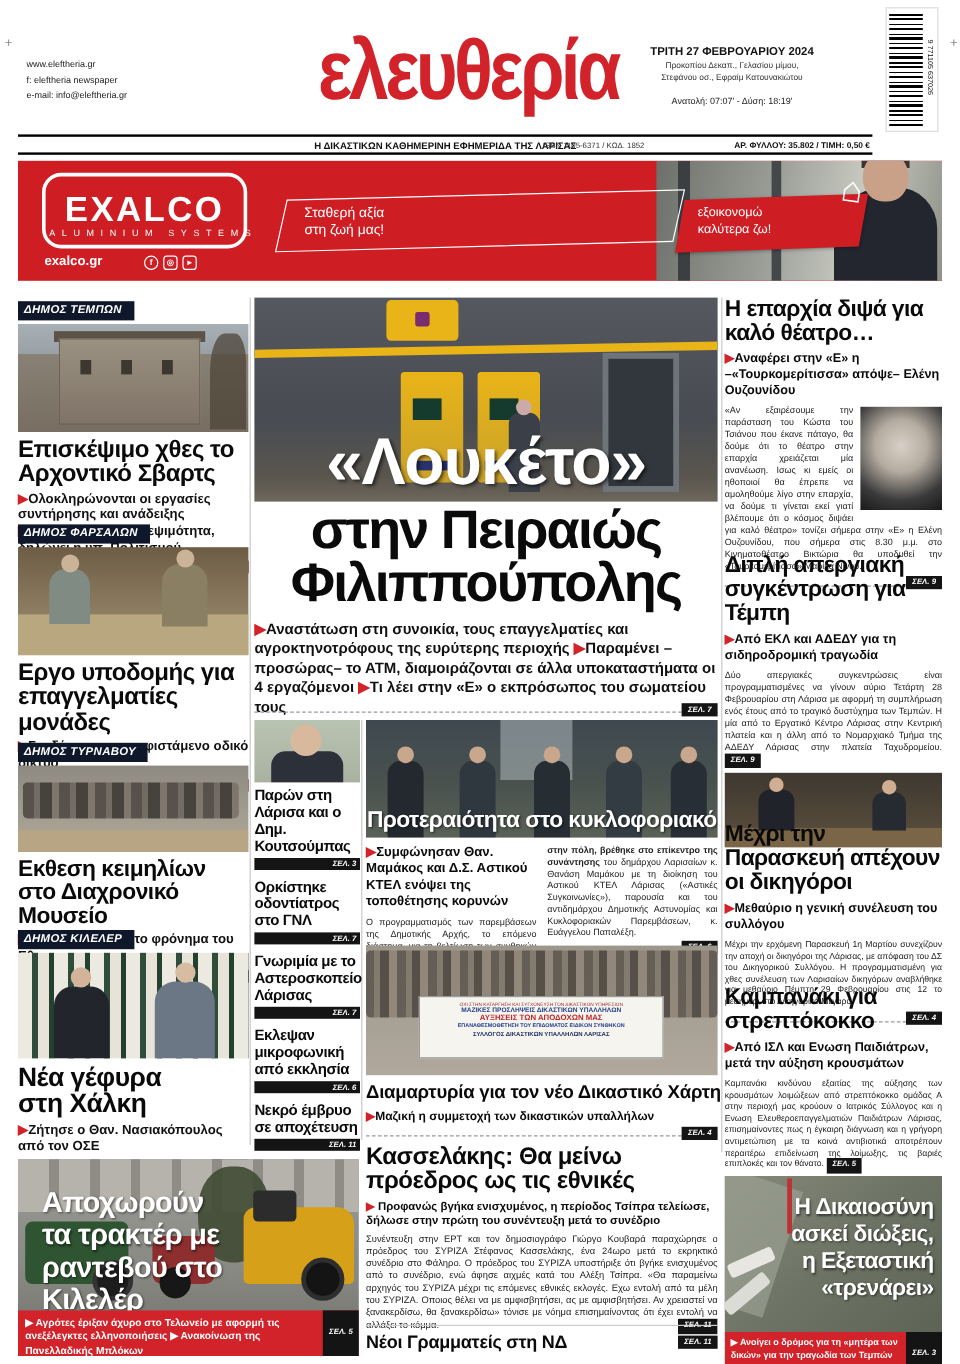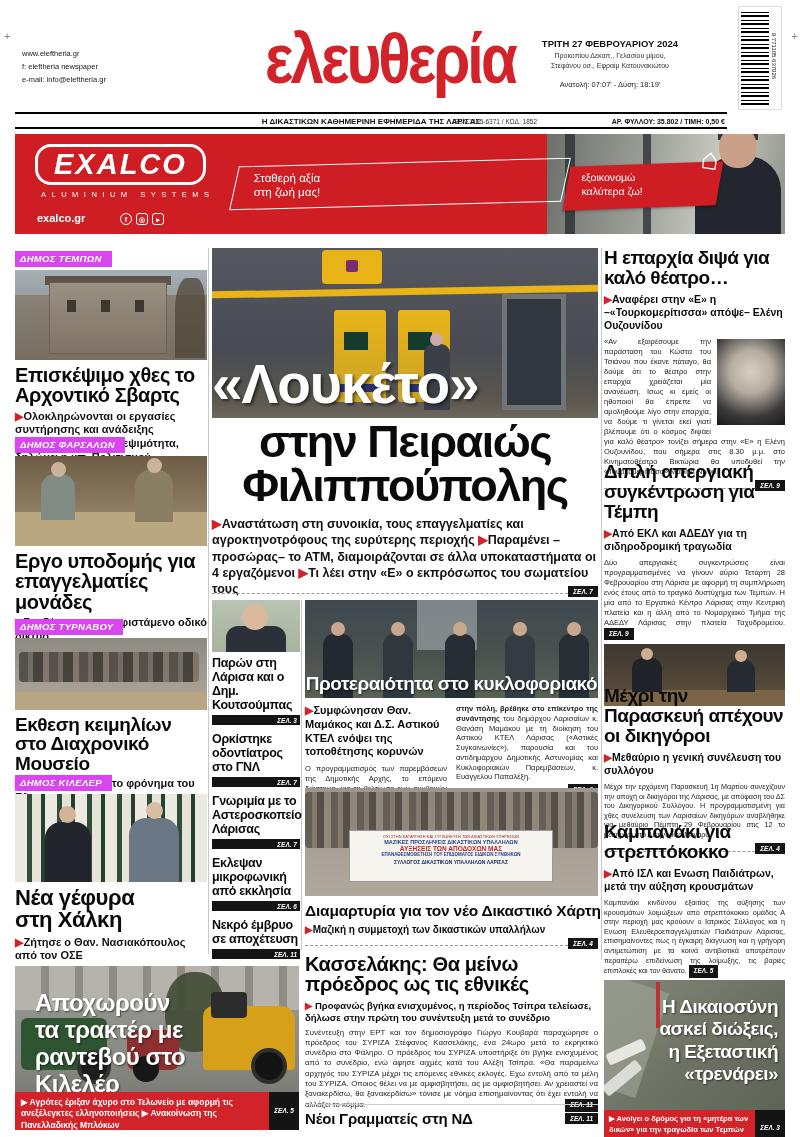--- a/index.html
+++ b/index.html
@@ -25,36 +25,36 @@
   .ruleband .issue { position:absolute; right:2px; top:3.5px; font-size:7px; font-weight:bold; color:#111; white-space:nowrap; }
 
   
   .ad { position:absolute; left:15px; top:134px; width:770px; height:100px; background:#cf1d24; overflow:hidden; }
   .ad-photo { position:absolute; right:0; top:0; width:238px; height:100%; background:linear-gradient(100deg,#6d6f6a 0%,#9b9e97 40%,#c9cbc2 70%,#8f9288 100%); }
   .ad-photo .frame { position:absolute; left:18px; top:0; width:10px; height:100%; background:#3c3f41; }
   .ad-photo .frame2 { position:absolute; left:96px; top:0; width:8px; height:100%; background:#45484a; }
   .ad-man { position:absolute; right:4px; bottom:0; width:86px; height:78px; background:#23262e; border-radius:42px 34px 0 0; }
   .ad-man .head { position:absolute; left:50%; top:-30px; transform:translateX(-50%); width:38px; height:42px; background:#c8a188; border-radius:50% 50% 45% 45%; }
   .ad-man .hair { position:absolute; left:50%; top:-36px; transform:translateX(-50%); width:40px; height:20px; background:#3c3431; border-radius:50% 50% 0 0; }
-  .ad-logo { position:absolute; left:20px; top:10px; border:3px solid #fff; border-radius:16px; padding:1px 16px;font-style:italic; }
+  .ad-logo { position:absolute; left:20px; top:10px; border:3px solid #fff; border-radius:16px; padding:12px 16px; }
   .ad-logo span { font-size:29px; font-weight:bold; color:#fff; letter-spacing:2px; }
   .ad-sub { position:absolute; left:26px; top:56px; color:#fff; font-size:7.5px; letter-spacing:5.5px; }
   .ad-site { position:absolute; left:22px; bottom:10px; color:#fff; font-size:11px; font-weight:bold; }
   .ad-social { position:absolute; left:105px; bottom:9px; display:flex; gap:4px; }
   .ad-social .s { width:12px; height:12px; border:1px solid #fff; border-radius:50%; color:#fff; font-size:7px; font-weight:bold; text-align:center; line-height:11px; }
   .ad-social .sq { border-radius:3px; }
   .ad-slog1 { position:absolute; left:220px; top:28px; width:330px; height:44px; border:1.5px solid #fff; transform:skew(-14deg) rotate(-1.5deg); }
   .ad-slog1 span { display:block; transform:skew(14deg) rotate(1.5deg); color:#fff; font-size:11.5px; padding:8px 0 0 18px; white-space:pre-line; line-height:1.25; }
   .ad-slog2 { position:absolute; left:552px; top:30px; width:152px; height:44px; background:#cf1d24; transform:skew(-12deg) rotate(-2deg); box-shadow:0 1px 3px rgba(0,0,0,.35); }
   .ad-slog2 span { display:block; transform:skew(12deg) rotate(2deg); color:#fff; font-size:10.5px; padding:7px 0 0 14px; white-space:pre-line; line-height:1.3; }
   .ad-house { position:absolute; right:66px; top:8px; color:#fff; font-size:30px; transform:rotate(8deg); }
 
   
   .vsep { position:absolute; width:1px; background:#c9c9c9; }
-  .label-red { display:inline-block; background:#d946ef; color:#fff; font-style:italic; font-weight:bold; font-size:9.5px; letter-spacing:.3px; padding:2.5px 10px 2.5px 5px; }
+  .label-red { display:inline-block; background:#0f172a; color:#fff; font-style:italic; font-weight:bold; font-size:9.5px; letter-spacing:.3px; padding:2.5px 10px 2.5px 5px; }
   .hl { font-weight:bold; color:#0a0a0a; letter-spacing:-0.4px; }
   .bullets { font-weight:bold; color:#111; }
   .arr { color:#d2232a; }
   .arr-w { color:#fff; }
   .pagebar { position:relative; height:9px; background:#d2232a; }
   .pagetag { position:absolute; right:0; top:-1px; background:#141414; color:#fff; font-size:6.5px; font-style:italic; font-weight:bold; padding:2px 5px; white-space:nowrap; }
   .dashrow { position:relative; border-bottom:1.5px dashed #999; height:9px; }
   .dashrow .pagetag { top:1px; }
   .ph { position:relative; overflow:hidden; }
 
@@ -103,21 +103,21 @@
   .main-photo .sign { position:absolute; left:110px; top:2px; width:60px; height:34px; background:#e9b418; border-radius:4px; }
   .main-photo .sign .lg { position:absolute; left:24px; top:10px; width:12px; height:12px; background:#7a2d6e; border-radius:2px; }
   .main-photo .strip { position:absolute; left:0; top:40px; width:100%; height:7px; background:#e9b418; transform:rotate(-1deg); }
   .main-photo .atm1,.main-photo .atm2 { position:absolute; top:62px; width:52px; height:92px; background:linear-gradient(180deg,#e9b418,#caa22a); border-radius:3px; }
   .main-photo .atm1 { left:122px; } .main-photo .atm2 { left:186px; }
   .main-photo .scr { position:absolute; left:10px; top:22px; width:24px; height:18px; background:#153a2e; }
   .main-photo .blue { position:absolute; left:6px; bottom:10px; width:40px; height:8px; background:#27316e; }
   .main-photo .door { position:absolute; left:290px; top:46px; width:64px; height:116px; border:5px solid #6e7population478; border:5px solid #6e7478; background:#31373c; }
   .main-photo .person { position:absolute; left:212px; top:96px; width:26px; height:66px; background:#3b4048; border-radius:9px 9px 0 0; }
   .main-photo .person .hd { position:absolute; left:6px; top:-11px; width:13px; height:13px; background:#caa; border-radius:50%; }
-  .main-photo .ovl { position:absolute; left:0; bottom:2px; width:100%; color:#fff; font-size:55px; font-weight:bold; letter-spacing:-1px; text-shadow:2px 2px 3px rgba(0,0,0,.55); }
+  .main-photo .ovl { position:absolute; left:0; bottom:2px; width:100%; text-align:center; color:#fff; font-size:55px; font-weight:bold; letter-spacing:-1px; text-shadow:2px 2px 3px rgba(0,0,0,.55); }
   .main-hl { position:absolute; left:212px; top:420px; width:386px; text-align:center; font-size:45px; font-weight:bold; color:#0a0a0a; line-height:0.98; letter-spacing:-1.5px; }
   .main-bullets { position:absolute; left:212px; top:516px; width:386px; font-size:12.5px; font-weight:bold; line-height:1.3; color:#111; }
   .main-dash { position:absolute; left:212px; top:585px; width:386px; }
 
   .briefs { position:absolute; left:212px; top:600px; width:88px; }
   .brief { margin-bottom:7px; }
   .brief h3 { font-size:12.5px; font-weight:bold; line-height:1.12; letter-spacing:-0.3px; color:#0a0a0a; margin:4px 0 3px 0; }
   .brief-bar { position:relative; height:10px; background:#141414; }
   .brief-bar span { position:absolute; right:3px; top:1.5px; color:#fff; font-size:6.5px; font-style:italic; font-weight:bold; }
   .ph-kout { height:52px; background:linear-gradient(180deg,#b9c3b2 0%,#a9b2a1 100%); }

